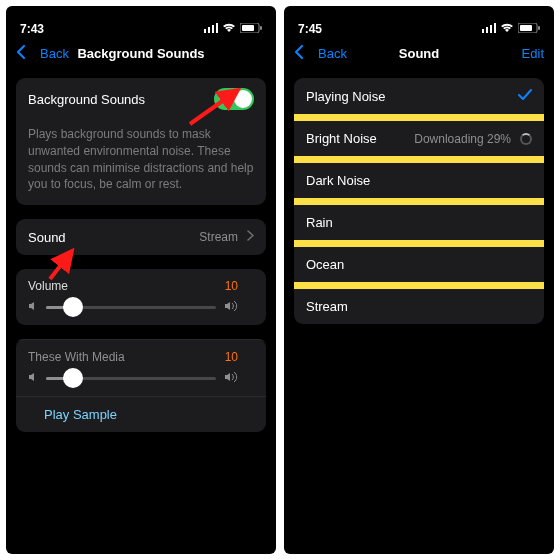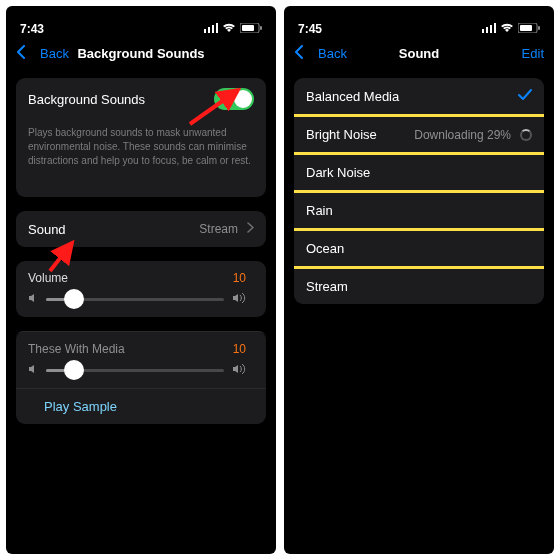--- a/index.html
+++ b/index.html
@@ -11,33 +11,33 @@
   .back { color: #0a84ff; display: flex; align-items: center; gap: 14px; font-size: 13px; }
   .edit { color: #0a84ff; font-size: 13px; }
   .title { position: absolute; left: 0; right: 0; text-align: center; font-weight: 600; font-size: 13px; pointer-events: none; }
   .chev { display: inline-block; }
   .content { padding: 8px 10px; display: flex; flex-direction: column; gap: 14px; }
   .card { background: #1c1c1e; border-radius: 9px; padding: 0; }
   .row { display: flex; align-items: center; justify-content: space-between; padding: 10px 12px; min-height: 36px; }
   .row + .row { border-top: 1px solid #2a2a2c; }
   .row .rlabel { color: #fff; font-size: 13px; }
   .row .rvalue { color: #8e8e93; font-size: 12px; display: flex; align-items: center; gap: 9px; }
-  .descr { color: #7c7c80; font-size: 10px; line-height: 1.4; padding: 6px 12px 29px 12px; }
+  .descr { color: #7c7c80; font-size: 12px; line-height: 1.4; padding: 6px 12px 12px 12px; }
   .toggle { width: 40px; height: 22px; background: #34c759; border-radius: 22px; position: relative; }
   .toggle::after { content: ""; position: absolute; width: 18px; height: 18px; background: #fff; border-radius: 50%; top: 2px; right: 2px; }
-  .slider-row { padding: 10px 20px 12px 12px; border-radius: 7px; }
+  .slider-row { padding: 10px 28px 12px 12px; border-radius: 7px; }
   .slider-head { display: flex; justify-content: space-between; color: #ddd; font-size: 12px; margin-bottom: 8px; }
   .slider-head .val { color: #f97316; }
   .slider { display: flex; align-items: center; gap: 8px; }
   .track { flex: 1; height: 3px; background: #47474a; border-radius: 2px; position: relative; }
   .track .fill { position: absolute; left: 0; top: 0; bottom: 0; width: 16%; background: #8e8e93; border-radius: 2px; }
   .thumb { position: absolute; left: 16%; top: 50%; width: 20px; height: 20px; background: #fff; border-radius: 50%; transform: translate(-50%,-50%); }
   .spk { color: #8e8e93; font-size: 11px; }
   .link { color: #7dd3fc; padding: 10px 28px; font-size: 13px; }
-  .list.card .row { border-top: 3px solid #fde047; }
+  .list.card .row { border-top: 7px solid #fde047; }
   .list.card .row:first-child { border-top: none; }
   .check { color: #0a84ff; font-size: 13px; }
   .arrow { position: absolute; pointer-events: none; }
   .arrow svg { display: block; }
   .spinner { width: 12px; height: 12px; border: 2px solid #555; border-top-color: #bbb; border-radius: 50%; display: inline-block; }
   .signal, .wifi, .batt { display: inline-block; }
 </style>
 </head>
 <body>
 
@@ -215,21 +215,21 @@
       </span>
       <span>Back</span>
     </div>
     <div class="title">Sound</div>
     <div class="edit">Edit</div>
   </div>
 
   <div class="content">
     <div class="card list">
       <div class="row">
-        <span class="rlabel">Balanced Media</span>
+        <span class="rlabel">Playing Noise</span>
         <span class="check">
           <svg width="14" height="12" viewBox="0 0 14 12">
               <path d="M1 6 L5 10 L13 1" stroke="#0a84ff" stroke-width="2" fill="none" stroke-linecap="round" stroke-linejoin="round"></path>
             </svg>
         </span>
       </div>
       <div class="row">
         <span class="rlabel">Bright Noise</span>
         <span class="rvalue">
           <span>Downloading 29%</span>

